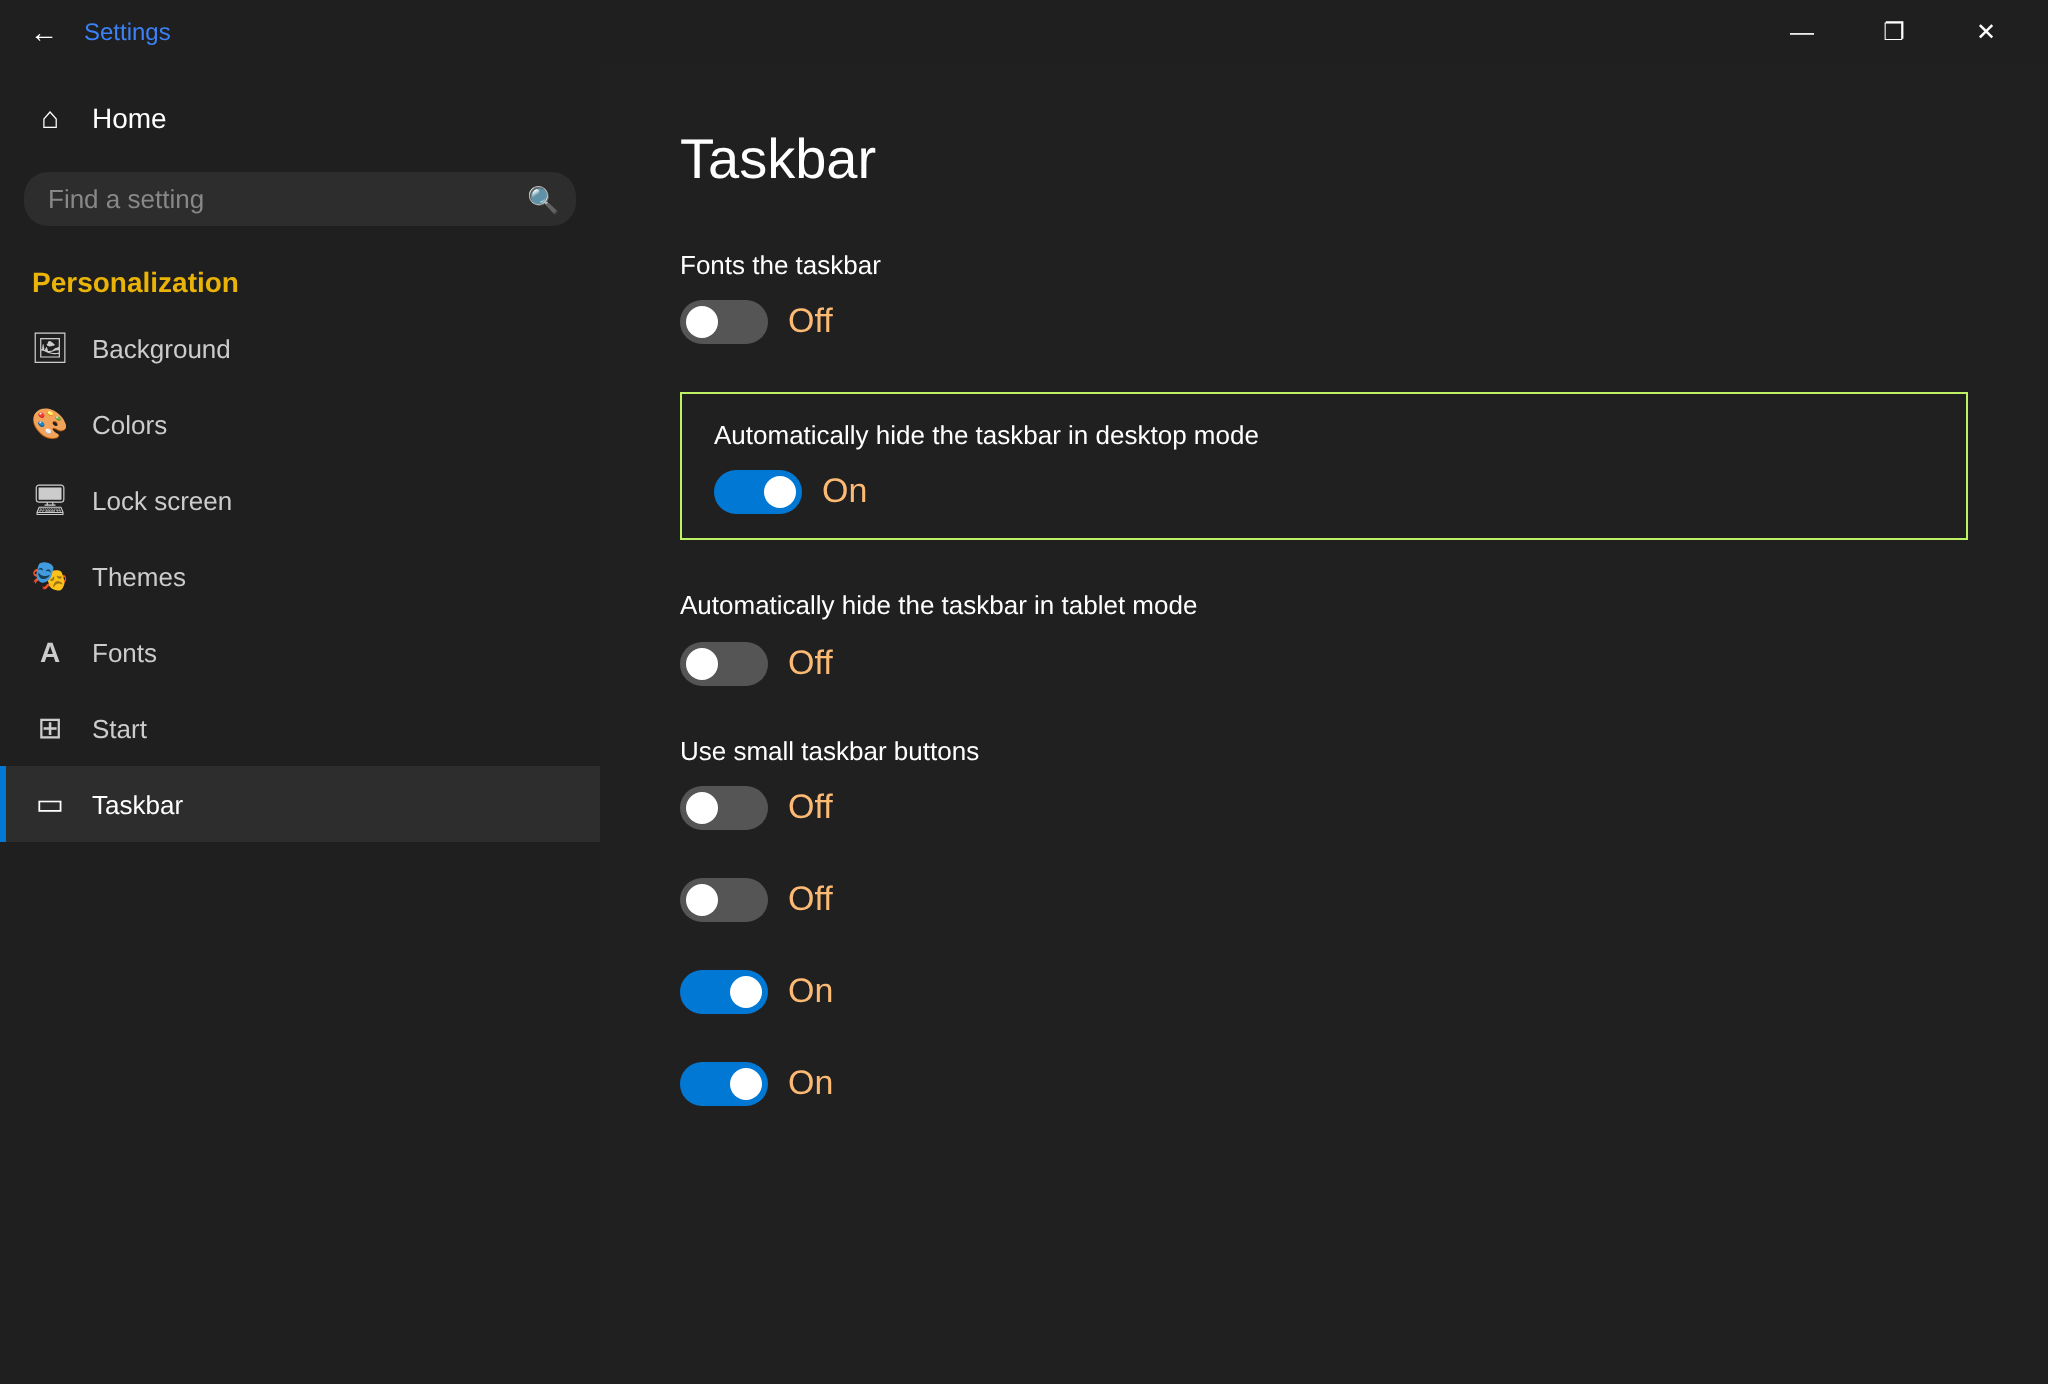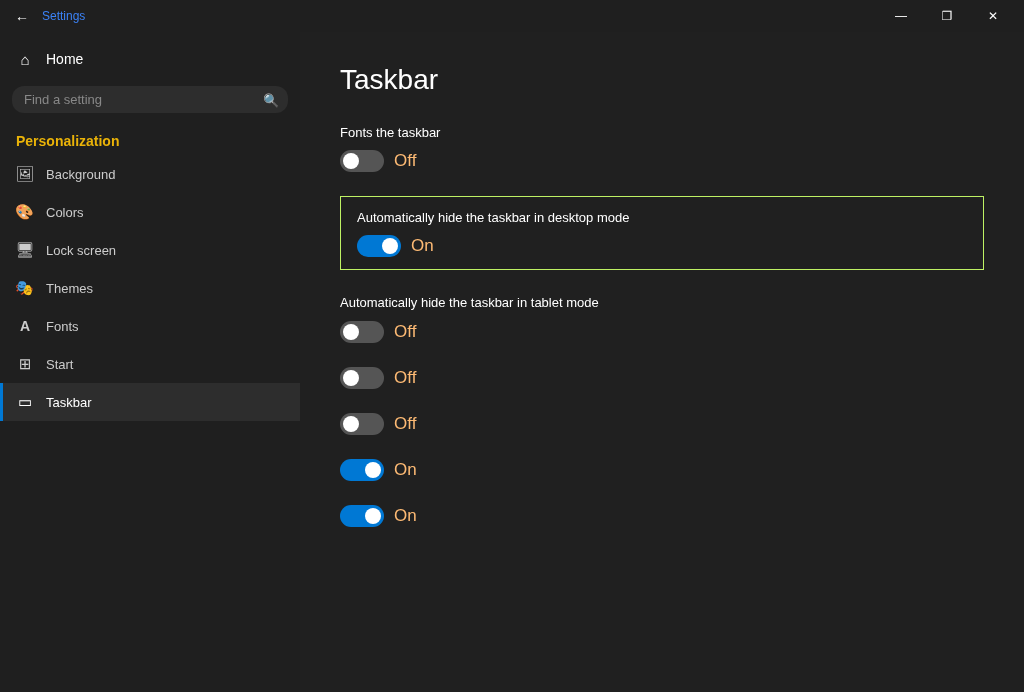--- a/index.html
+++ b/index.html
@@ -306,20 +306,21 @@
       <div class="setting-label">Automatically hide the taskbar in tablet mode</div>
       <div class="toggle-row">
         <div class="toggle off">
           <div class="toggle-knob"></div>
         </div>
         <span class="toggle-state-label">Off</span>
       </div>
     </div>
 
     <div class="setting-item">
+      <div class="setting-label">Use small taskbar buttons</div>
       <div class="toggle-row">
         <div class="toggle off">
           <div class="toggle-knob"></div>
         </div>
         <span class="toggle-state-label">Off</span>
       </div>
     </div>
 
     <div class="setting-item">
       <div class="toggle-row">

